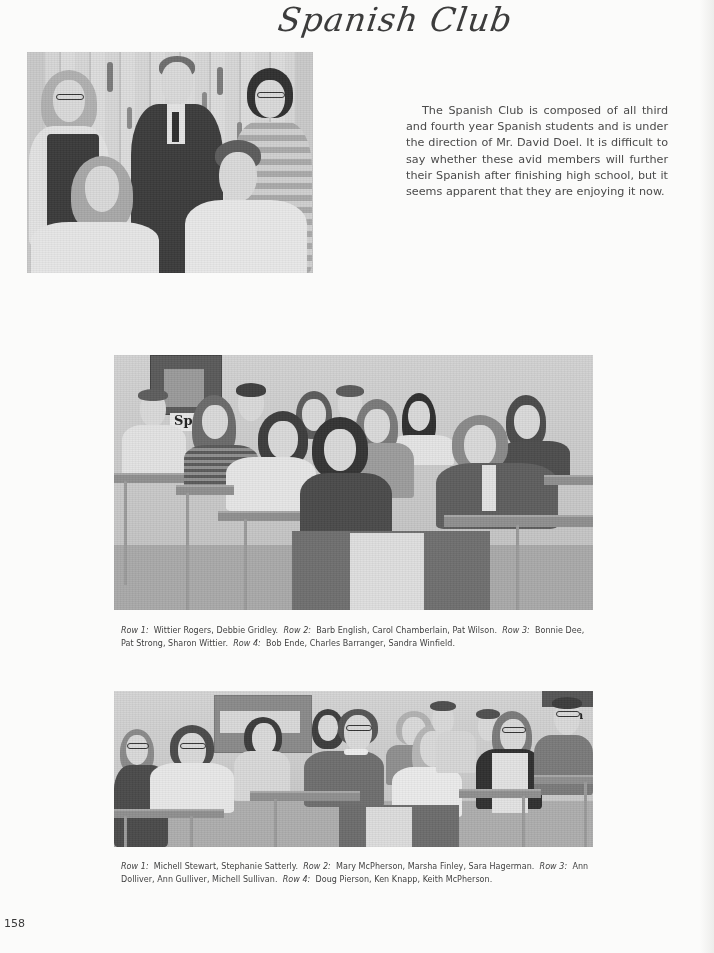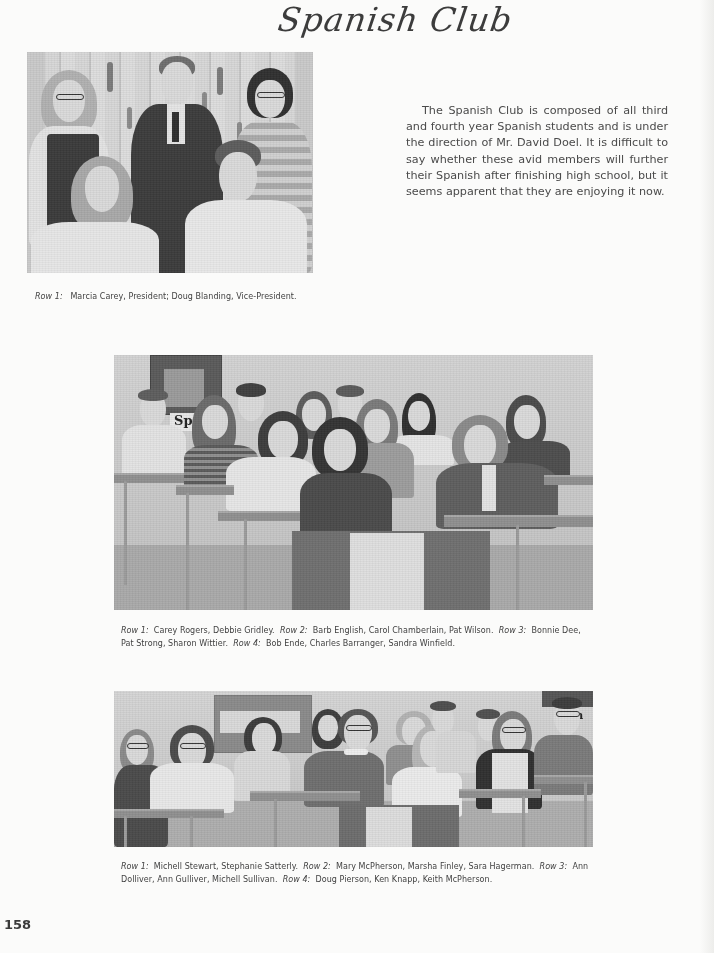--- a/index.html
+++ b/index.html
@@ -27,22 +27,22 @@
   }
   .caption {
     position: absolute; font-size: 8px; line-height: 13px; color: #3f3f3f;
     letter-spacing: 0.05px;
   }
   .caption .lbl { font-style: italic; }
   .cap1 { left: 35px; top: 290px; width: 300px; }
   .cap2 { left: 121px; top: 624px; width: 470px; }
   .cap3 { left: 121px; top: 860px; width: 470px; }
   .page-num {
-    position: absolute; left: 4px; top: 917px; font-size: 13px; color: #3a3a3a;
-    font-weight: bold;
+    position: absolute; left: 4px; top: 917px; font-size: 11px; color: #3a3a3a;
+    font-weight: normal;
   }
 
   
   .photo { position: absolute; overflow: hidden; background: #bdbdbd; }
   .photo * { position: absolute; }
   .p1 { left: 27px; top: 52px; width: 286px; height: 221px; background: #c9c9c9; }
   .p2 { left: 114px; top: 355px; width: 479px; height: 255px; background: #c2c2c2; }
   .p3 { left: 114px; top: 691px; width: 479px; height: 156px; background: #c6c6c6; }
 
   .grain {
@@ -97,24 +97,20 @@
 
   <div class="hair" style="left:188px;top:88px;width:46px;height:30px;background:#5c5c5c;"></div>
   <div class="face" style="left:192px;top:100px;width:38px;height:50px;"></div>
   <div class="body" style="left:158px;top:148px;width:122px;height:80px;background:#e8e8e8;"></div>
   <div class="grain"></div>
 </div>
 
 <div class="intro">The Spanish Club is composed of all third and fourth year Spanish students and is under the direction of Mr. David Doel. It is difficult to say whether these avid members will further their Spanish after finishing high school, but it seems apparent that they are enjoying it now.</div>
 
 <div class="caption cap1">
-  <div>
-    <span class="lbl">Row 1:</span>&nbsp;&nbsp;
-    <span>Marcia Carey, President; Doug Blanding, Vice-President.</span>
-  </div>
 </div>
 
 <div class="photo p2">
   <div style="left:0;top:0;width:479px;height:190px;background:linear-gradient(180deg,#d2d2d2,#c4c4c4);"></div>
   <div style="left:0;top:190px;width:479px;height:65px;background:#a9a9a9;"></div>
   <div style="left:36px;top:0;width:70px;height:58px;background:#5a5a5a;border:1px solid #444;"></div>
   <div style="left:50px;top:14px;width:40px;height:38px;background:#9a9a9a;"></div>
   <div style="left:56px;top:58px;width:50px;height:18px;background:#e8e8e8;font-family:'DejaVu Serif',serif;font-weight:bold;font-size:13px;color:#222;padding-left:4px;">Spa</div>
 
   <div class="face" style="left:26px;top:38px;width:26px;height:34px;"></div>
@@ -169,21 +165,21 @@
   <div class="leg" style="left:130px;top:164px;height:91px;"></div>
   <div class="leg" style="left:402px;top:170px;height:85px;"></div>
 
   <div style="left:178px;top:176px;width:198px;height:79px;background:#6f6f6f;"></div>
   <div style="left:236px;top:178px;width:74px;height:77px;background:#dedede;"></div>
   <div class="grain"></div>
 </div>
 
 <div class="caption cap2">
   <span class="lbl">Row 1:</span>&nbsp;
-  <span>Carey Rogers, Debbie Gridley.</span>&nbsp;
+  <span>Wittier Rogers, Debbie Gridley.</span>&nbsp;
   <span class="lbl">Row 2:</span>&nbsp;
   <span>Barb English, Carol Chamberlain, Pat Wilson.</span>&nbsp;
   <span class="lbl">Row 3:</span>&nbsp;
   <span>Bonnie Dee, Pat Strong, Sharon Wittier.</span>&nbsp;
   <span class="lbl">Row 4:</span>&nbsp;
   <span>Bob Ende, Charles Barranger, Sandra Winfield.</span>
 </div>
 
 <div class="photo p3">
   <div style="left:0;top:0;width:479px;height:110px;background:linear-gradient(180deg,#d4d4d4,#c8c8c8);"></div>

